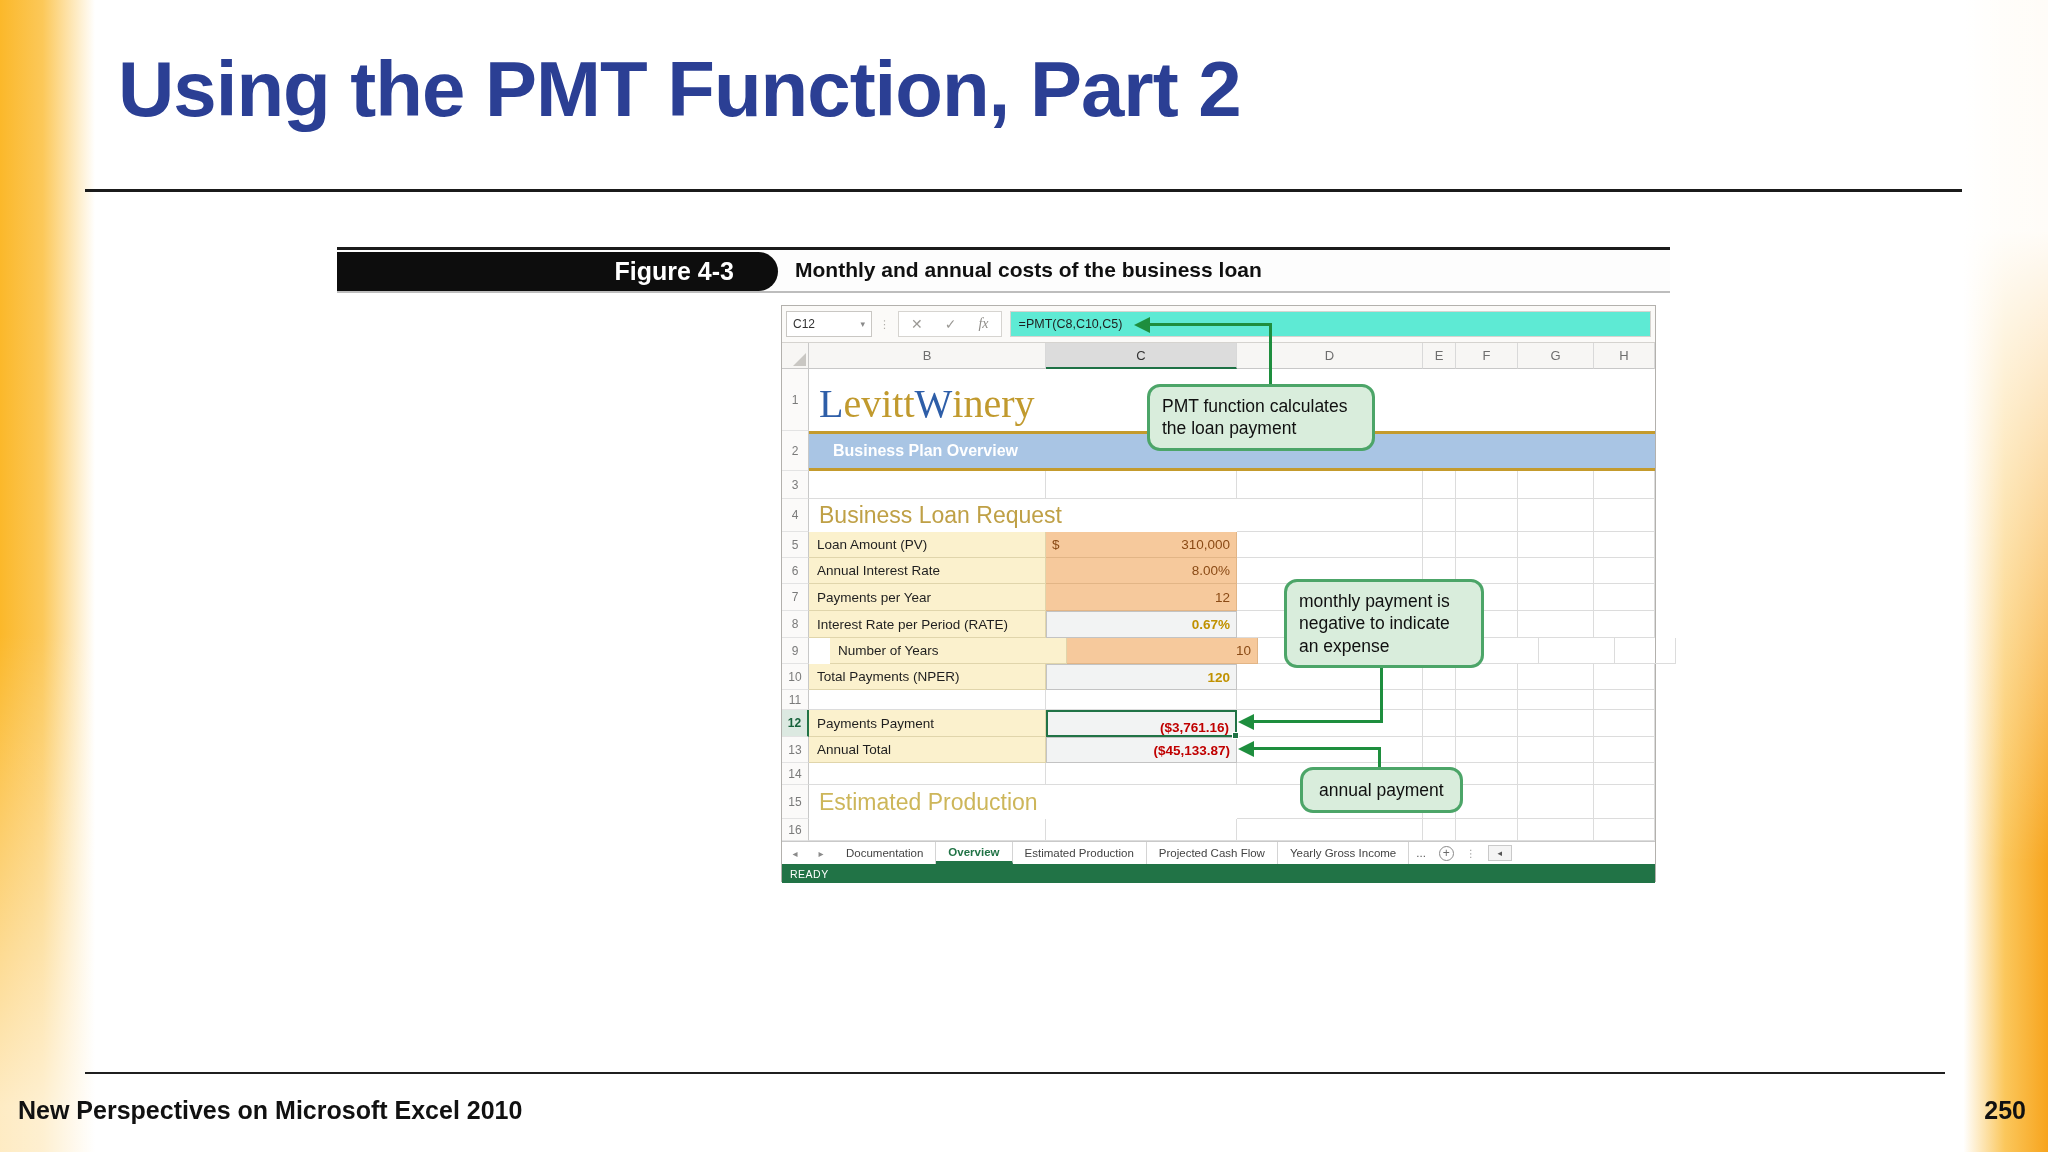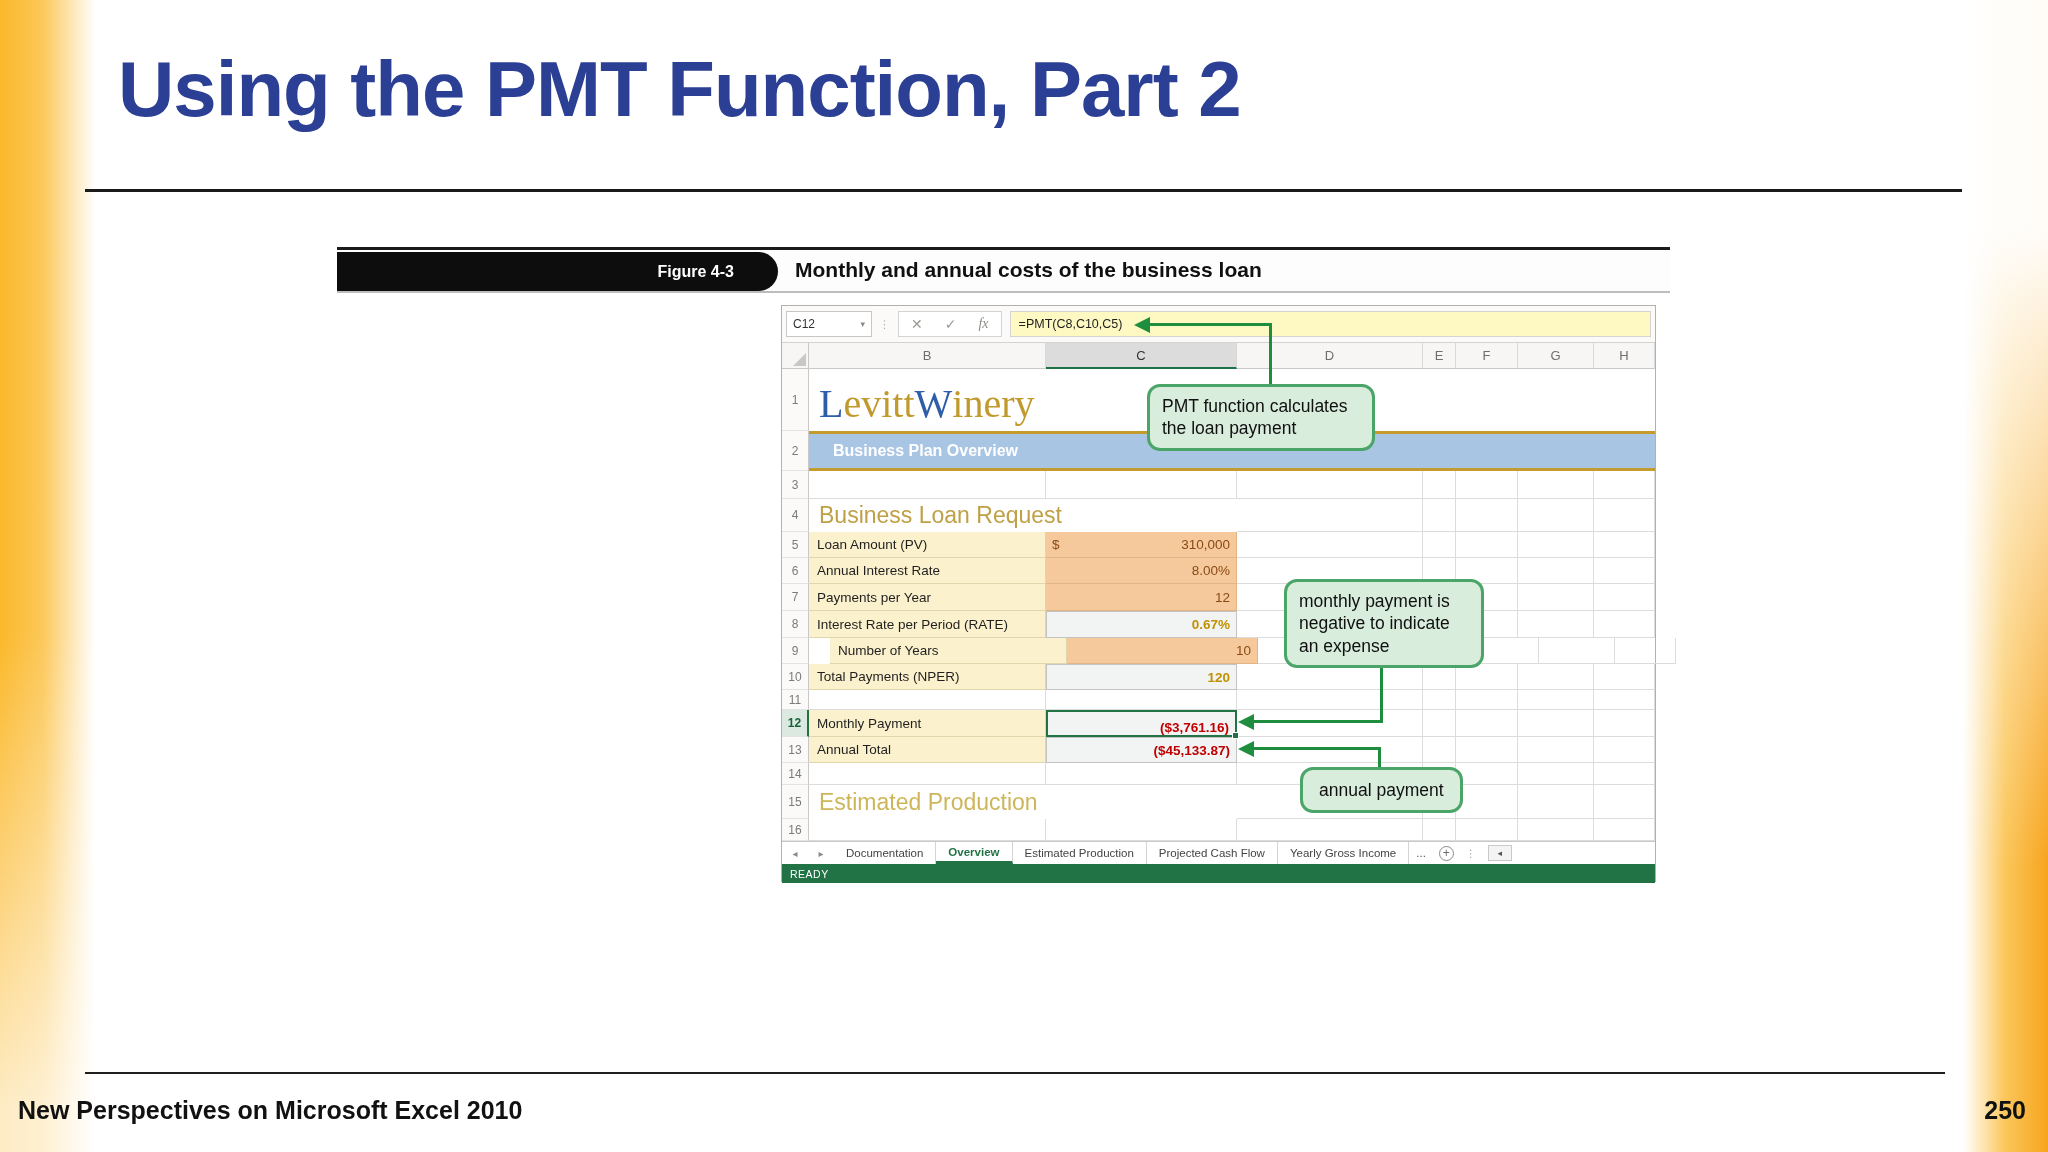--- a/index.html
+++ b/index.html
@@ -18,38 +18,38 @@
 
   
   .title { position:absolute; left:118px; top:44px; font-size:78px; font-weight:bold;
     letter-spacing:-1px; color:#2B3F94; }
   .title-rule { position:absolute; left:85px; top:189px; width:1877px; height:3px; background:#1b1b1b; }
 
   
   .fig-row { position:absolute; left:337px; top:247px; width:1333px; height:46px;
     border-top:3px solid #1b1b1b; border-bottom:2px solid #bdbdbd; background:#fdfdfd; }
   .fig-pill { position:absolute; left:0; top:2px; width:441px; height:39px; background:#0d0d0d;
-    border-radius:0 22px 22px 0; color:#fff; font-size:16px; font-weight:bold;
+    border-radius:0 22px 22px 0; color:#fff; font-size:25px; font-weight:bold;
     text-align:right; line-height:39px; padding-right:44px; }
   .fig-caption { position:absolute; left:458px; top:8px; font-size:21px; font-weight:bold; color:#101010; }
 
   
   .excel { position:absolute; left:781px; top:305px; width:875px; height:577px;
     background:#fff; border:1px solid #b3b1ad; font-size:13px; color:#262626; }
 
   
   .fxrow { position:relative; height:36px; background:#fbfaf8; display:flex; align-items:center; padding:0 4px; }
   .namebox { width:86px; height:26px; background:#fff; border:1px solid #c9c7c3; display:flex;
     align-items:center; padding:0 6px; font-size:12px; color:#333; }
   .namebox .caret { margin-left:auto; font-size:9px; color:#8a8a8a; }
   .fx-dots { color:#b0aeaa; font-size:11px; margin:0 7px; letter-spacing:1px; }
   .fx-btns { height:26px; background:#fff; border:1px solid #d6d4d0; display:flex; align-items:center;
     padding:0 12px; gap:22px; color:#9b9995; font-size:14px; }
   .fx-btns .fx { font-family:"Liberation Serif", serif; font-style:italic; font-size:14px; color:#8f8d89; }
-  .formula-box { flex:1; height:26px; background:#fef9c3; border:1px solid #d6d4d0; margin-left:8px;
+  .formula-box { flex:1; height:26px; background:#5eead4; border:1px solid #d6d4d0; margin-left:8px;
     display:flex; align-items:center; padding:0 8px; font-size:12.5px; color:#1f1f1f; }
 
   
   .headers { display:flex; height:27px; border-top:1px solid #d5d3cf; }
   .hcell { border-right:1px solid #d9d9d9; border-bottom:1px solid #c8c8c8; background:#f7f6f4;
     color:#6e6e6e; font-size:13px; display:flex; align-items:center; justify-content:center; }
   .hcell.sel { background:#dcdcdc; color:#333; border-bottom:2px solid #1E7145; }
   .corner { position:relative; background:#f7f6f4; border-right:1px solid #c8c8c8; border-bottom:1px solid #c8c8c8; }
   .corner .tri { position:absolute; right:2px; bottom:2px; width:0; height:0;
     border-left:13px solid transparent; border-bottom:13px solid #c9c7c3; }
@@ -274,21 +274,21 @@
           <div class="c" style="width: 237px; flex: 0 0 237px;"></div>
           <div class="c" style="width: 191px; flex: 0 0 191px;"></div>
           <div class="c" style="width: 186px; flex: 0 0 186px;"></div>
           <div class="c" style="width: 33px; flex: 0 0 33px;"></div>
           <div class="c" style="width: 62px; flex: 0 0 62px;"></div>
           <div class="c" style="width: 76px; flex: 0 0 76px;"></div>
           <div class="c" style="width: 61px; flex: 0 0 61px;"></div>
         </div>
         <div class="row" style="height: 27px;">
           <div class="rn active">12</div>
-          <div class="lbl" style="width: 237px; flex: 0 0 237px;">Monthly Payment</div>
+          <div class="lbl" style="width: 237px; flex: 0 0 237px;">Payments Payment</div>
           <div class="val negative activecell" style="width: 191px; flex: 0 0 191px;">
             <span>($3,761.16)</span>
             <div class="fill-handle"></div>
           </div>
           <div class="c" style="width: 186px; flex: 0 0 186px;"></div>
           <div class="c" style="width: 33px; flex: 0 0 33px;"></div>
           <div class="c" style="width: 62px; flex: 0 0 62px;"></div>
           <div class="c" style="width: 76px; flex: 0 0 76px;"></div>
           <div class="c" style="width: 61px; flex: 0 0 61px;"></div>
         </div>

